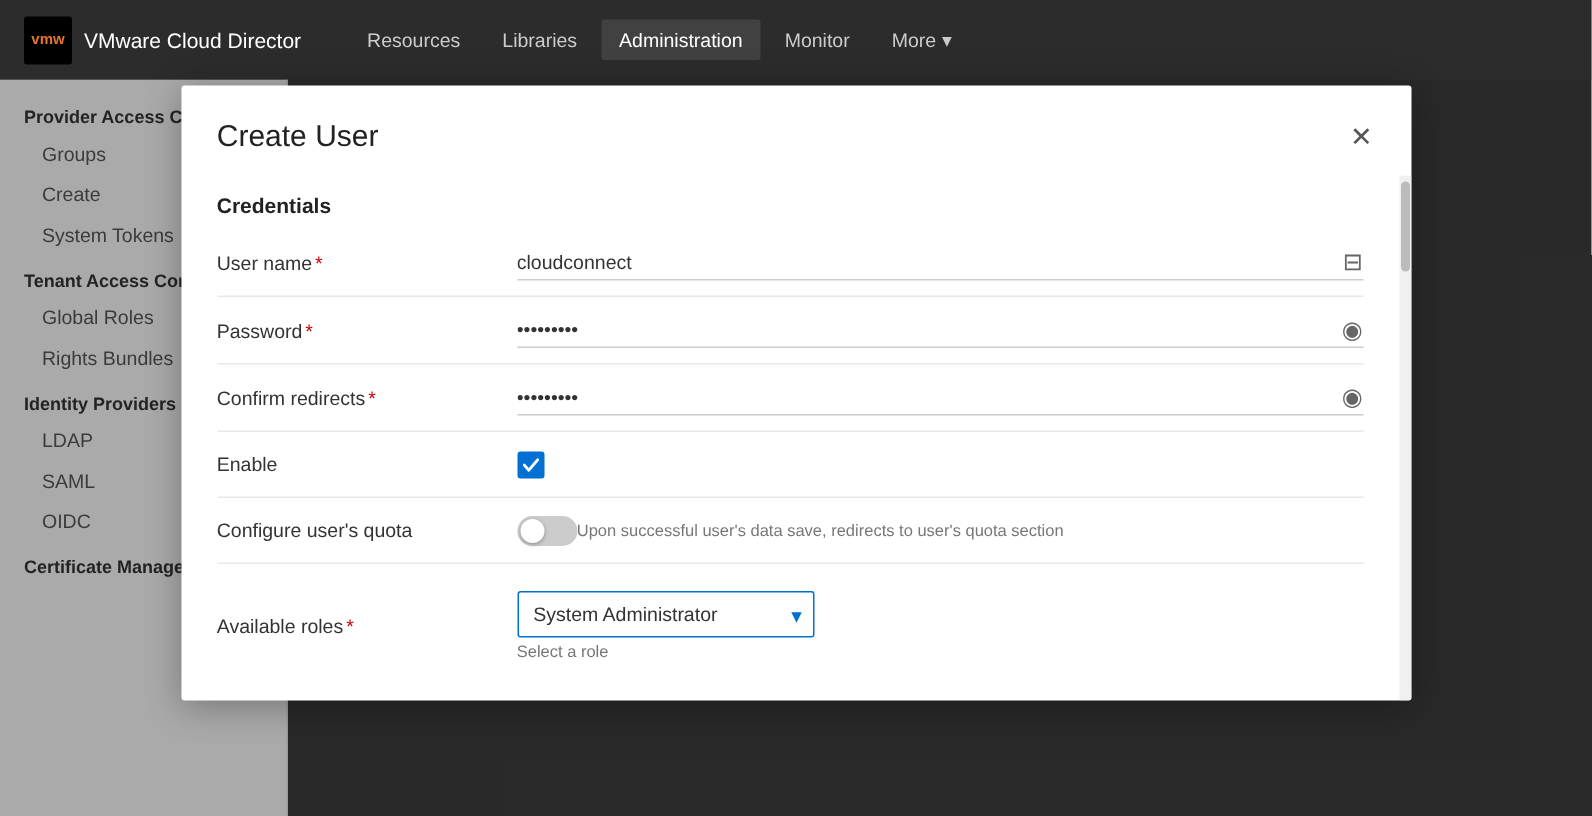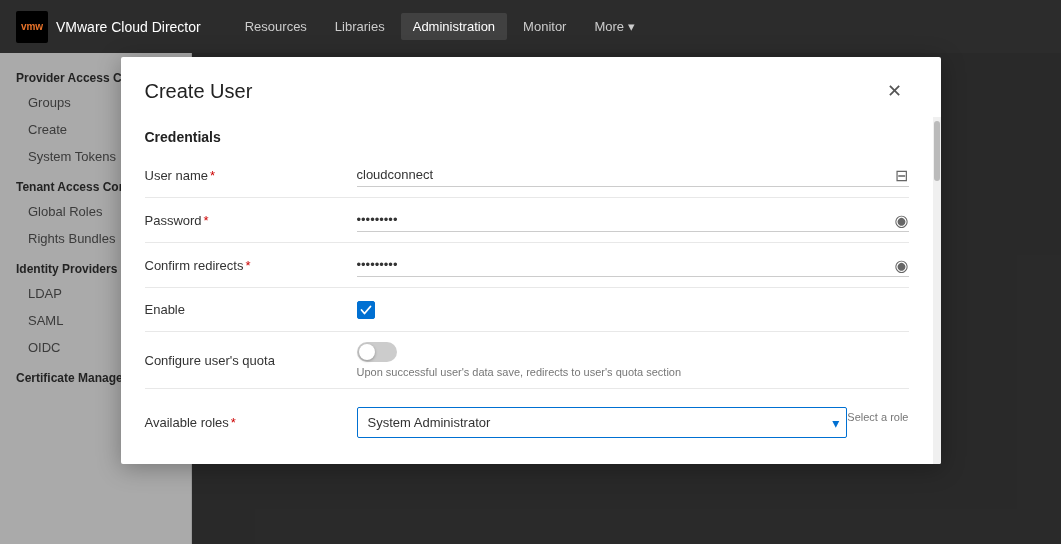--- a/index.html
+++ b/index.html
@@ -119,21 +119,21 @@
       box-shadow: 0 4px 24px rgba(0,0,0,0.3);
       display: flex;
       flex-direction: column;
       margin-top: 4px;
       overflow: hidden;
     }
     .modal-header {
       display: flex;
       align-items: center;
       justify-content: space-between;
-      padding: 20px 32px 12px 24px;
+      padding: 20px 19px 12px 24px;
       border-bottom: none;
       flex-shrink: 0;
     }
     .modal-title {
       font-size: 20px;
       font-weight: 400;
       color: #222;
     }
     .modal-close {
       width: 28px;
@@ -204,21 +204,20 @@
     }
     .required-star {
       color: #c00;
       margin-left: 2px;
     }
     .form-control-wrap {
       flex: 1;
       display: flex;
       align-items: center;
       position: relative;
-      margin-left: 12px;
     }
     .form-input {
       width: 100%;
       border: none;
       border-bottom: 1px solid #ccc;
       padding: 4px 36px 4px 0;
       font-size: 13px;
       color: #333;
       outline: none;
       background: transparent;
@@ -244,21 +243,21 @@
       flex-shrink: 0;
     }
     .checkbox-custom svg {
       width: 12px;
       height: 12px;
     }
 
     
     .toggle-wrap {
       display: flex;
-      flex-direction: column;
+      flex-direction: row;
     }
     .toggle {
       width: 40px;
       height: 20px;
       background: #ccc;
       border-radius: 10px;
       position: relative;
       cursor: pointer;
       flex-shrink: 0;
     }
@@ -424,21 +423,21 @@
                 </div>
               </div>
             </div>
 
             <div class="role-section">
 
               <div class="form-row">
                 <div class="form-label">
                   <span>Available roles</span><span class="required-star">*</span>
                 </div>
-                <div class="form-control-wrap" style="flex-direction: row; align-items: flex-start;">
+                <div class="form-control-wrap" style="flex-direction: column; align-items: flex-start;">
                   <div class="form-select-wrap">
                     <select class="form-select">
                       <option>System Administrator</option>
                       <option>Organization Administrator</option>
                       <option>vApp User</option>
                       <option>vApp Author</option>
                       <option>Catalog Author</option>
                     </select>
                     <span class="select-arrow">▾</span>
                   </div>

